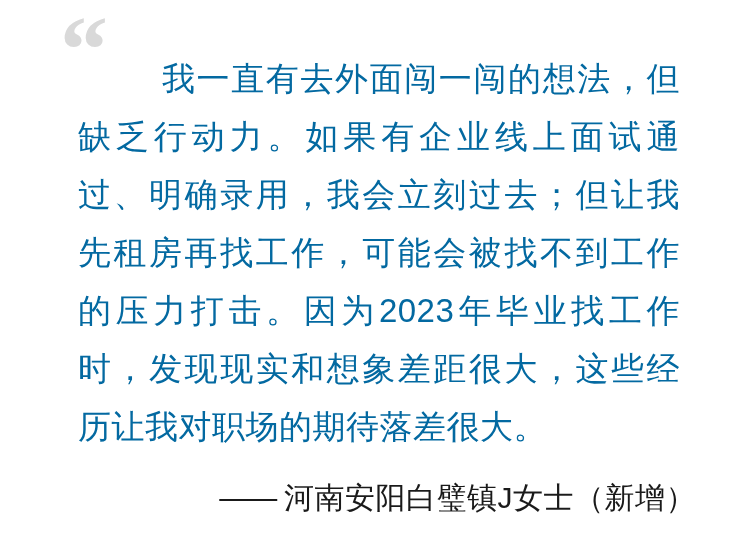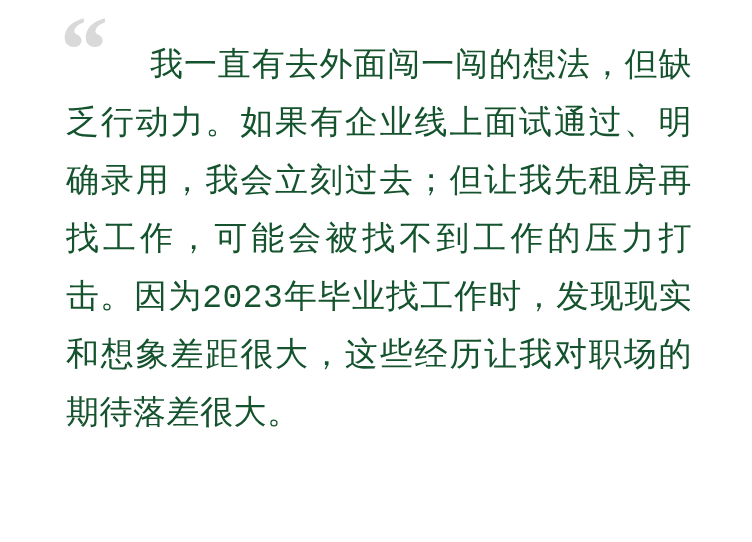--- a/index.html
+++ b/index.html
@@ -28,32 +28,31 @@
     font-family: "Liberation Serif", serif;
     font-size: 96px;
     line-height: 1;
     color: #d9d9d9;
     font-weight: bold;
     letter-spacing: -2px;
     user-select: none;
   }
   .quote-body {
     position: relative;
-    margin: 4px;
+    margin: 16px;
     padding: 0;
     font-size: 33px;
     line-height: 58px;
-    color: #14532d;
+    color: #0369a1;
     letter-spacing: 0.5px;
     text-align: justify;
     text-justify: inter-ideograph;
     font-weight: 500;
     text-indent: 84px;
     padding-top: 20px;
-    font-family: Liberation Mono, monospace;
   }
   .attribution {
     position: absolute;
     left: 62px;
     right: 56px;
     bottom: 22px;
     text-align: right;
     font-size: 30px;
     line-height: 44px;
     color: #1a1a1a;
@@ -63,13 +62,17 @@
   .attribution .dash {
     letter-spacing: -2px;
   }
 </style>
 </head>
 <body>
 
 <div class="quote-card">
   <div class="quote-mark">“</div>
   <p class="quote-body">我一直有去外面闯一闯的想法，但缺乏行动力。如果有企业线上面试通过、明确录用，我会立刻过去；但让我先租房再找工作，可能会被找不到工作的压力打击。因为2023年毕业找工作时，发现现实和想象差距很大，这些经历让我对职场的期待落差很大。</p>
+  <div class="attribution">
+    <span class="dash">——</span>
+    <span>河南安阳白璧镇J女士（新增）</span>
+  </div>
 </div>
 
 </body></html>

